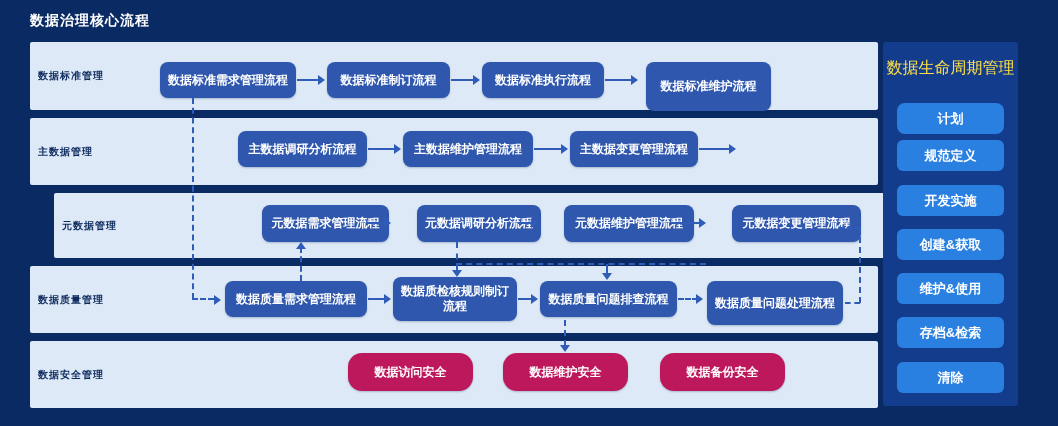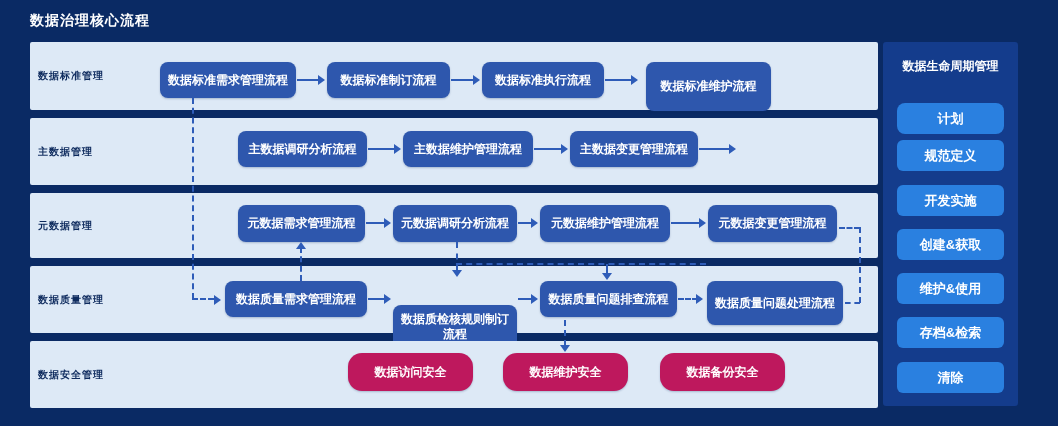--- a/index.html
+++ b/index.html
@@ -13,21 +13,21 @@
         line-height:1.25;padding:0 4px;box-sizing:border-box;box-shadow:0 1px 2px rgba(10,42,100,.25);}
   .node.security{background:#be185d;border-radius:14px;}
   .hline{position:absolute;height:0;border-top:2px solid #2e5cb8;}
   .hline.dash{border-top-style:dashed;}
   .vline{position:absolute;width:0;border-left:2px dashed #2e5cb8;}
   .ah{position:absolute;width:0;height:0;}
   .ah-r{border-left:7px solid #2e5cb8;border-top:5px solid transparent;border-bottom:5px solid transparent;}
   .ah-d{border-top:7px solid #2e5cb8;border-left:5px solid transparent;border-right:5px solid transparent;}
   .ah-u{border-bottom:7px solid #2e5cb8;border-left:5px solid transparent;border-right:5px solid transparent;}
   #sidebar{position:absolute;left:883px;top:42px;width:135px;height:364px;background:#143c8c;border-radius:3px;}
-  #sidebar-title{position:absolute;left:0;top:16px;width:100%;text-align:center;color:#ffffff;font-size:12px;font-weight:bold;}
+  #sidebar-title{position:absolute;left:0;top:16px;width:100%;text-align:center;color:#fde047;font-size:16px;font-weight:normal;}
   .side-btn{position:absolute;left:14px;width:107px;height:31px;background:#2a80e0;border-radius:6px;
             display:flex;align-items:center;justify-content:center;color:#ffffff;font-size:13px;font-weight:bold;cursor:pointer;}
 </style>
 </head>
 <body>
 
 <div id="page">
 
   <div id="main-title">数据治理核心流程</div>
 
@@ -39,32 +39,32 @@
     <div class="node" style="left:610px;top:20px;width:125px;height:49px;margin-left:6px;">数据标准维护流程</div>
   </div>
 
   <div class="row" style="top:118px;height:67px;">
     <div class="row-label">主数据管理</div>
     <div class="node" style="left:208px;top:13px;width:129px;height:36px;">主数据调研分析流程</div>
     <div class="node" style="left:373px;top:13px;width:130px;height:36px;">主数据维护管理流程</div>
     <div class="node" style="left:540px;top:13px;width:128px;height:36px;">主数据变更管理流程</div>
   </div>
 
-  <div class="row" style="top:193px;height:65px;">
+  <div class="row" style="top:193px;height:65px;margin-left:24px;">
     <div class="row-label">元数据管理</div>
     <div class="node" style="left:208px;top:12px;width:127px;height:37px;">元数据需求管理流程</div>
     <div class="node" style="left:363px;top:12px;width:124px;height:37px;">元数据调研分析流程</div>
     <div class="node" style="left:510px;top:12px;width:130px;height:37px;">元数据维护管理流程</div>
     <div class="node" style="left:678px;top:12px;width:129px;height:37px;">元数据变更管理流程</div>
   </div>
 
   <div class="row" style="top:266px;height:67px;">
     <div class="row-label">数据质量管理</div>
     <div class="node" style="left:195px;top:15px;width:142px;height:36px;">数据质量需求管理流程</div>
-    <div class="node" style="left:363px;top:11px;width:124px;height:44px;margin-top:28px;">数据质检核规则制订流程</div>
+    <div class="node" style="left:363px;top:11px;width:124px;height:44px;">数据质检核规则制订流程</div>
     <div class="node" style="left:510px;top:15px;width:137px;height:36px;">数据质量问题排查流程</div>
     <div class="node" style="left:677px;top:15px;width:136px;height:44px;">数据质量问题处理流程</div>
   </div>
 
   <div class="row" style="top:341px;height:67px;">
     <div class="row-label">数据安全管理</div>
     <div class="node security" style="left:318px;top:12px;width:125px;height:38px;">数据访问安全</div>
     <div class="node security" style="left:473px;top:12px;width:125px;height:38px;">数据维护安全</div>
     <div class="node security" style="left:630px;top:12px;width:125px;height:38px;">数据备份安全</div>
   </div>

